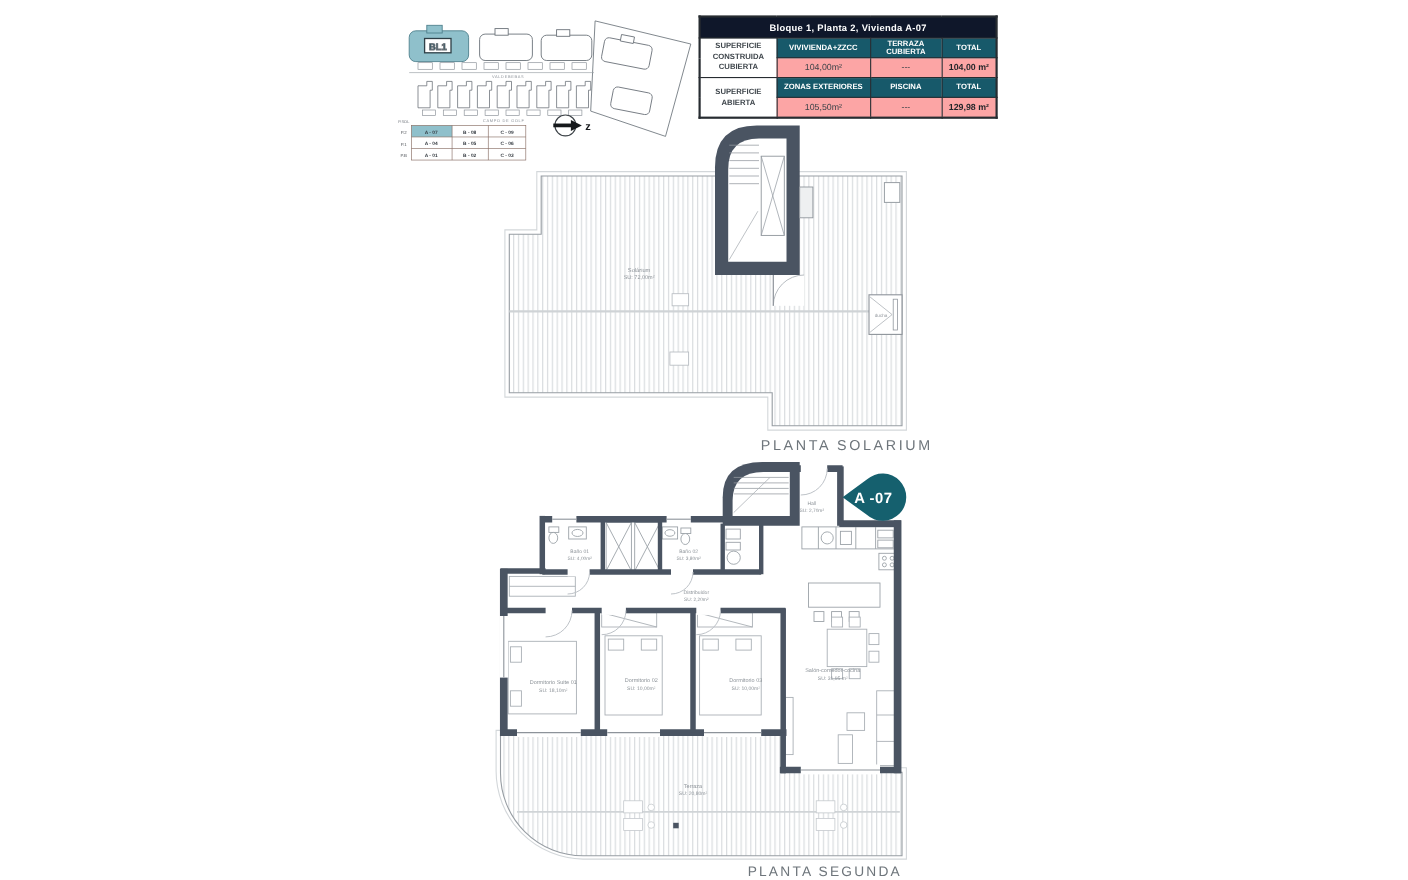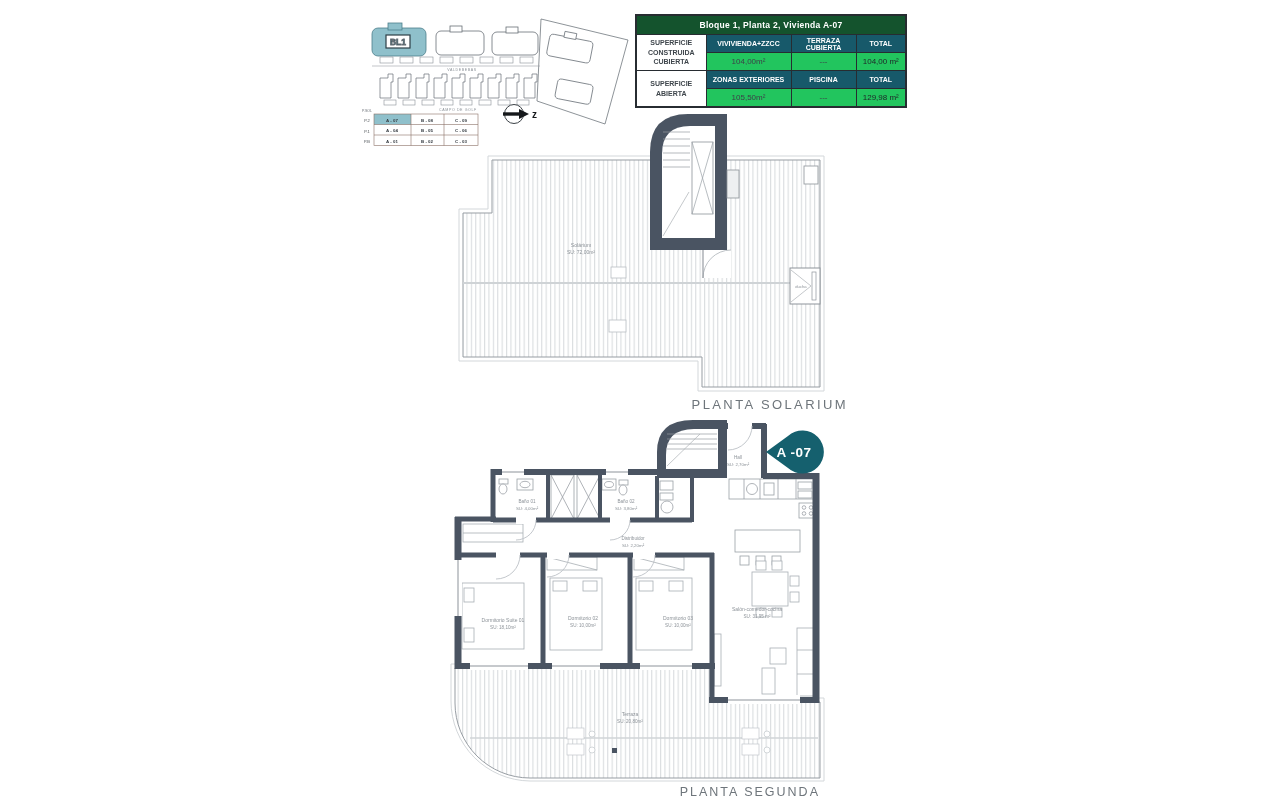--- a/index.html
+++ b/index.html
@@ -5,25 +5,25 @@
   html,body{margin:0;padding:0;background:#ffffff;}
   .page{position:relative;width:1280px;height:800px;background:#fff;overflow:hidden;
         font-family:"Liberation Sans",sans-serif;}
   svg{position:absolute;overflow:visible;}
   .siteplan{left:360px;top:12px;}
   .solarium{left:440px;top:108px;}
   .segunda{left:440px;top:418px;}
   table.summary{position:absolute;left:635px;top:14px;width:270px;border-collapse:collapse;
         table-layout:fixed;border:2px solid #272c31;}
   table.summary td{border:1px solid #272c31;text-align:center;vertical-align:middle;padding:1px 2px;}
-  table.summary .cap{background:#14532d;color:#fff;font-weight:bold;font-size:8.5px;height:16px;letter-spacing:.3px;}
+  table.summary .cap{background:#0f172a;color:#fff;font-weight:bold;font-size:8.5px;height:16px;letter-spacing:.3px;}
   table.summary .th{background:#17596a;color:#fff;font-weight:bold;font-size:7px;height:15px;}
   table.summary .lbl{font-size:7px;font-weight:bold;color:#3f464c;line-height:1.35;background:#fff;}
-  table.summary .val{font-size:8px;color:#3c4248;height:15px;background:#22c55e;}
-  table.summary .tot{font-weight:normal;color:#1f2428;text-align:center;}
+  table.summary .val{font-size:8px;color:#3c4248;height:15px;background:#fca5a5;}
+  table.summary .tot{font-weight:bold;color:#1f2428;text-align:center;}
   text{font-family:"Liberation Sans",sans-serif;}
 </style>
 </head>
 <body>
 
 <div class="page">
 
   <svg class="siteplan" width="270" height="150" viewBox="360 12 270 150">
 
     <g stroke="#70777e" stroke-width="0.8" fill="none">

